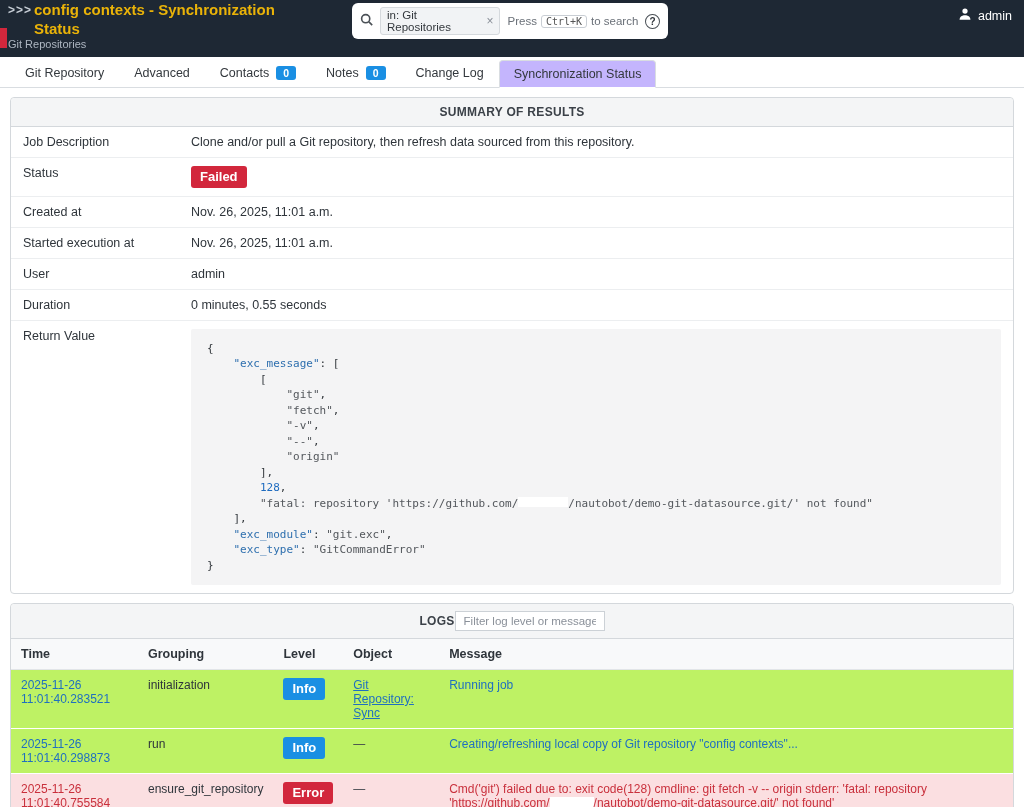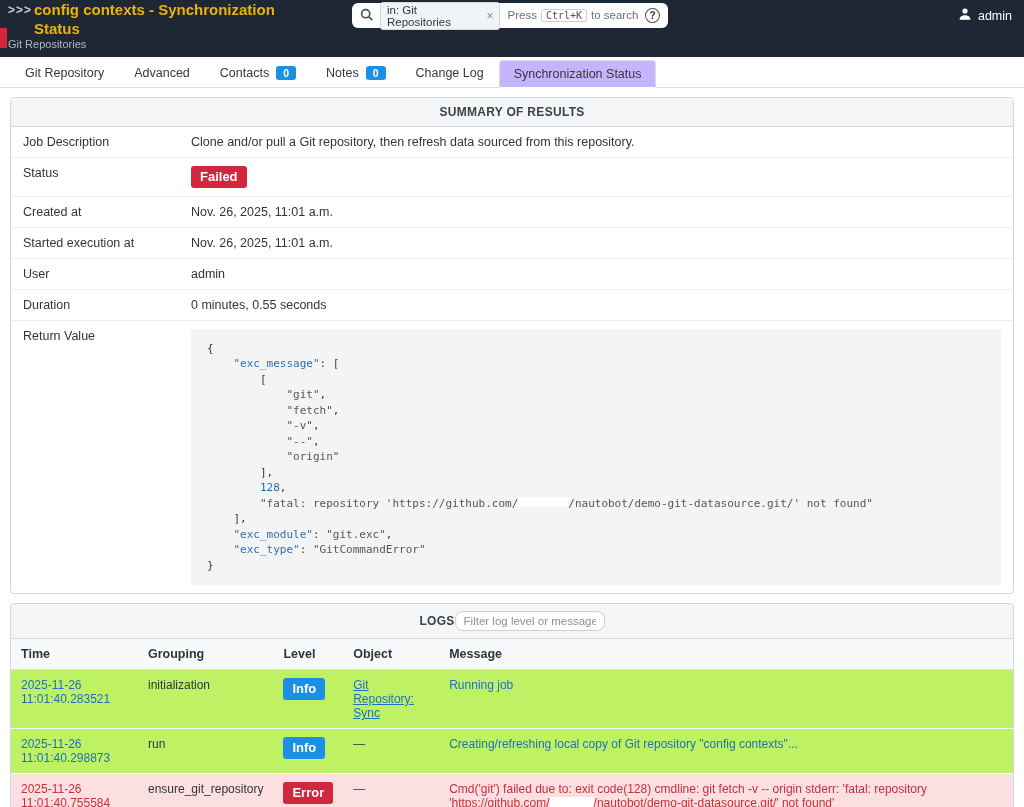--- a/index.html
+++ b/index.html
@@ -11,21 +11,21 @@
 
   
   .topbar { position:relative; height:57px; background:#1e2834; color:#fff; }
   .nb-logo { position:absolute; left:8px; top:3px; color:#c7ced6; font-weight:bold;
     font-size:12px; letter-spacing:1px; }
   .page-title { position:absolute; left:34px; top:1px; font-size:15px; font-weight:600;
     max-width:268px; line-height:1.25; color:#eab308; }
   .breadcrumb { position:absolute; left:8px; top:38px; font-size:11px; color:#aeb7c2; }
   .accent-strip { position:absolute; left:0; top:28px; width:7px; height:20px; background:#d2273c; }
 
-  .searchbox { position:absolute; left:352px; top:3px; width:316px; height:25px;
+  .searchbox { position:absolute; left:352px; top:3px; width:316px; height:36px;
     background:#fff; border-radius:6px; display:flex; align-items:center;
     padding:0 8px; gap:7px; color:#3a4046; }
   .search-icon-svg { flex:0 0 auto; }
   .scope-chip { display:inline-flex; align-items:center; gap:5px; background:#f1f3f5;
     border:1px solid #d5d9dd; border-radius:3px; padding:1px 6px; font-size:11.5px; color:#33383d; }
   .chip-x { color:#8a9099; font-size:12px; line-height:1; cursor:pointer; }
   .search-hint { display:inline-flex; align-items:flex-start; gap:4px; font-size:11.5px; color:#6a7078; white-space:nowrap; }
   .kbd { border:1px solid #c9ced4; border-radius:3px; padding:0 4px;
     font-family:"DejaVu Sans Mono", monospace; font-size:10px; color:#555; background:#fff; }
   .help-circle { margin-left:auto; width:15px; height:15px; border:1.4px solid #4a5056;
@@ -65,21 +65,21 @@
   .codeblock { background:#f4f4f5; padding:12px 16px; font-family:"DejaVu Sans Mono", monospace;
     font-size:11px; line-height:15.5px; color:#33383d; border-radius:2px; }
   .code-line { white-space:pre; }
   .tok-k { color:#2e6fae; }
   .tok-n { color:#1e6bbf; }
   .tok-s { color:#53575c; }
   .tok-p { color:#33383d; }
   .tok-r { display:inline-block; width:50px; height:10px; background:#fff; }
 
   
-  .filter-input { width:150px; padding:3px 8px; border:1px solid #ccd1d6; border-radius:8px;
+  .filter-input { width:150px; padding:3px 8px; border:1px solid #ccd1d6; border-radius:0;
     font-size:11.5px; font-family:"Liberation Sans", sans-serif; color:#33383d; background:#fff; }
   .filter-input::placeholder { color:#8a9099; }
 
   .logs-table th { text-align:left; padding:8px 10px; font-size:12.5px; font-weight:600;
     color:#2f353b; background:#f8f9fa; border-bottom:1px solid #e2e5e8; }
   .logs-table td { padding:8px 10px; font-size:12px; vertical-align:top; }
   .logs-table tbody tr { border-bottom:1px solid #fff; }
   tr.row-info { background:#bef264; }
   tr.row-error { background:#fbdfe1; }
 

